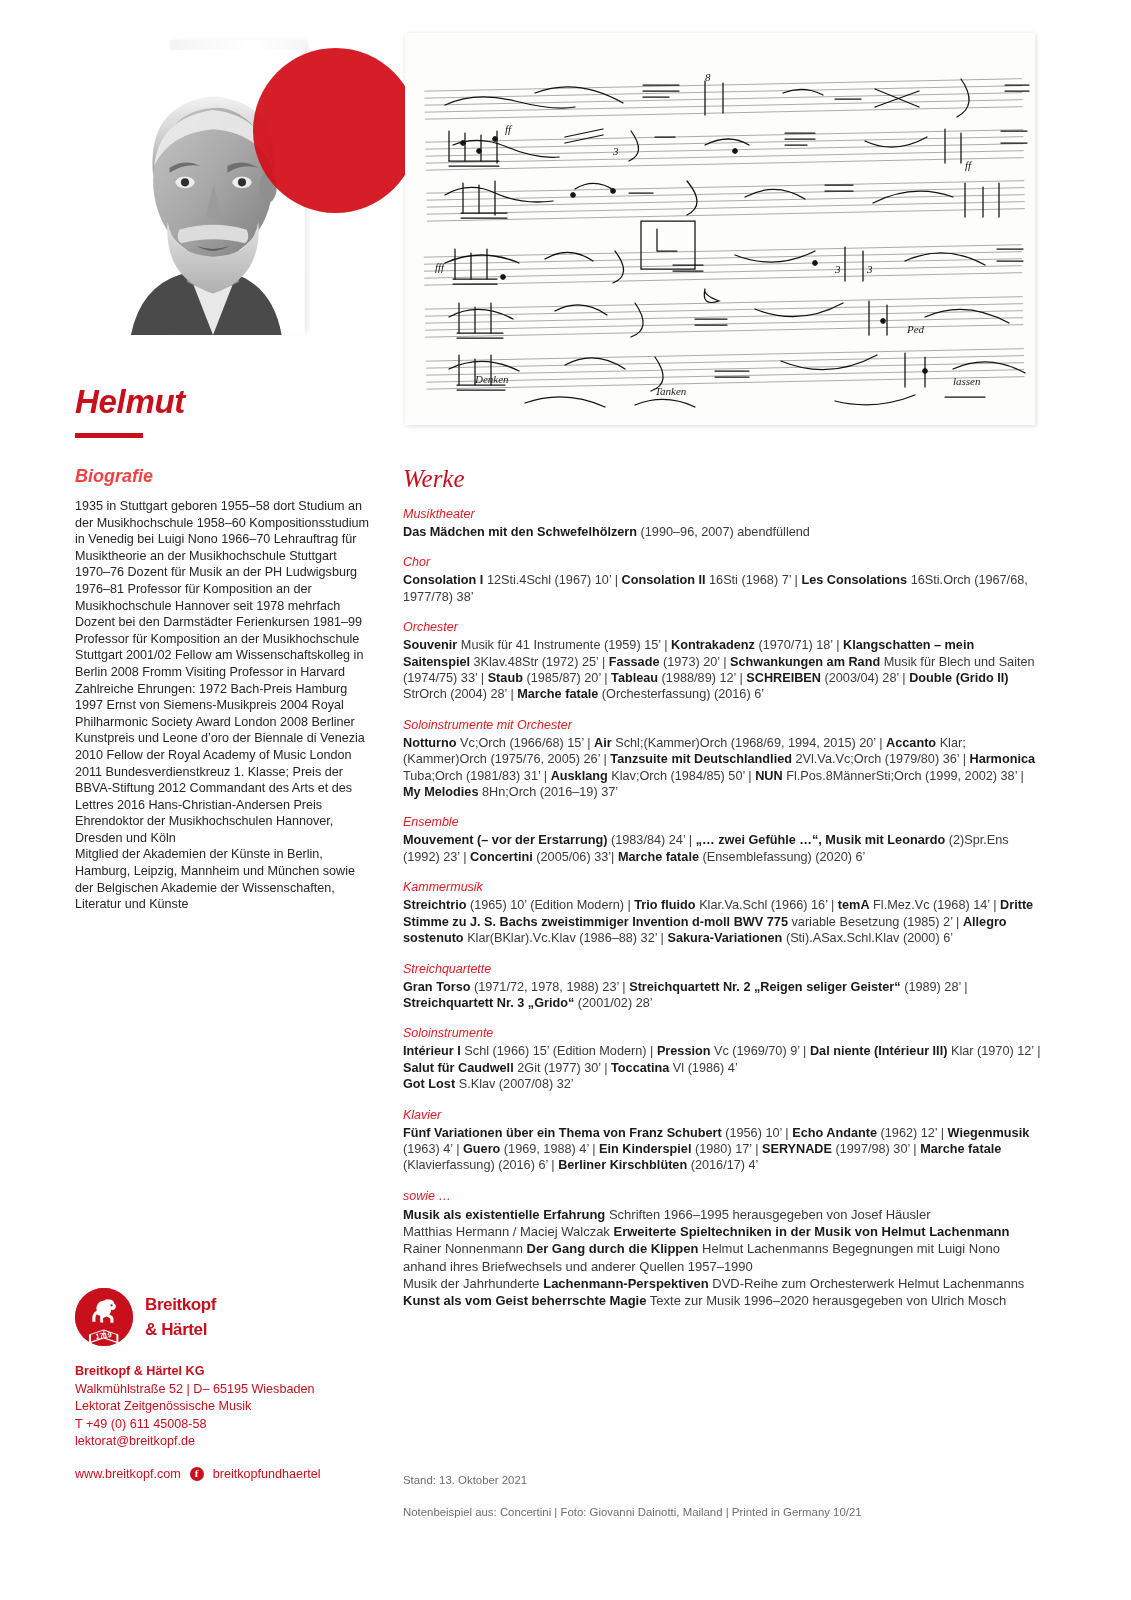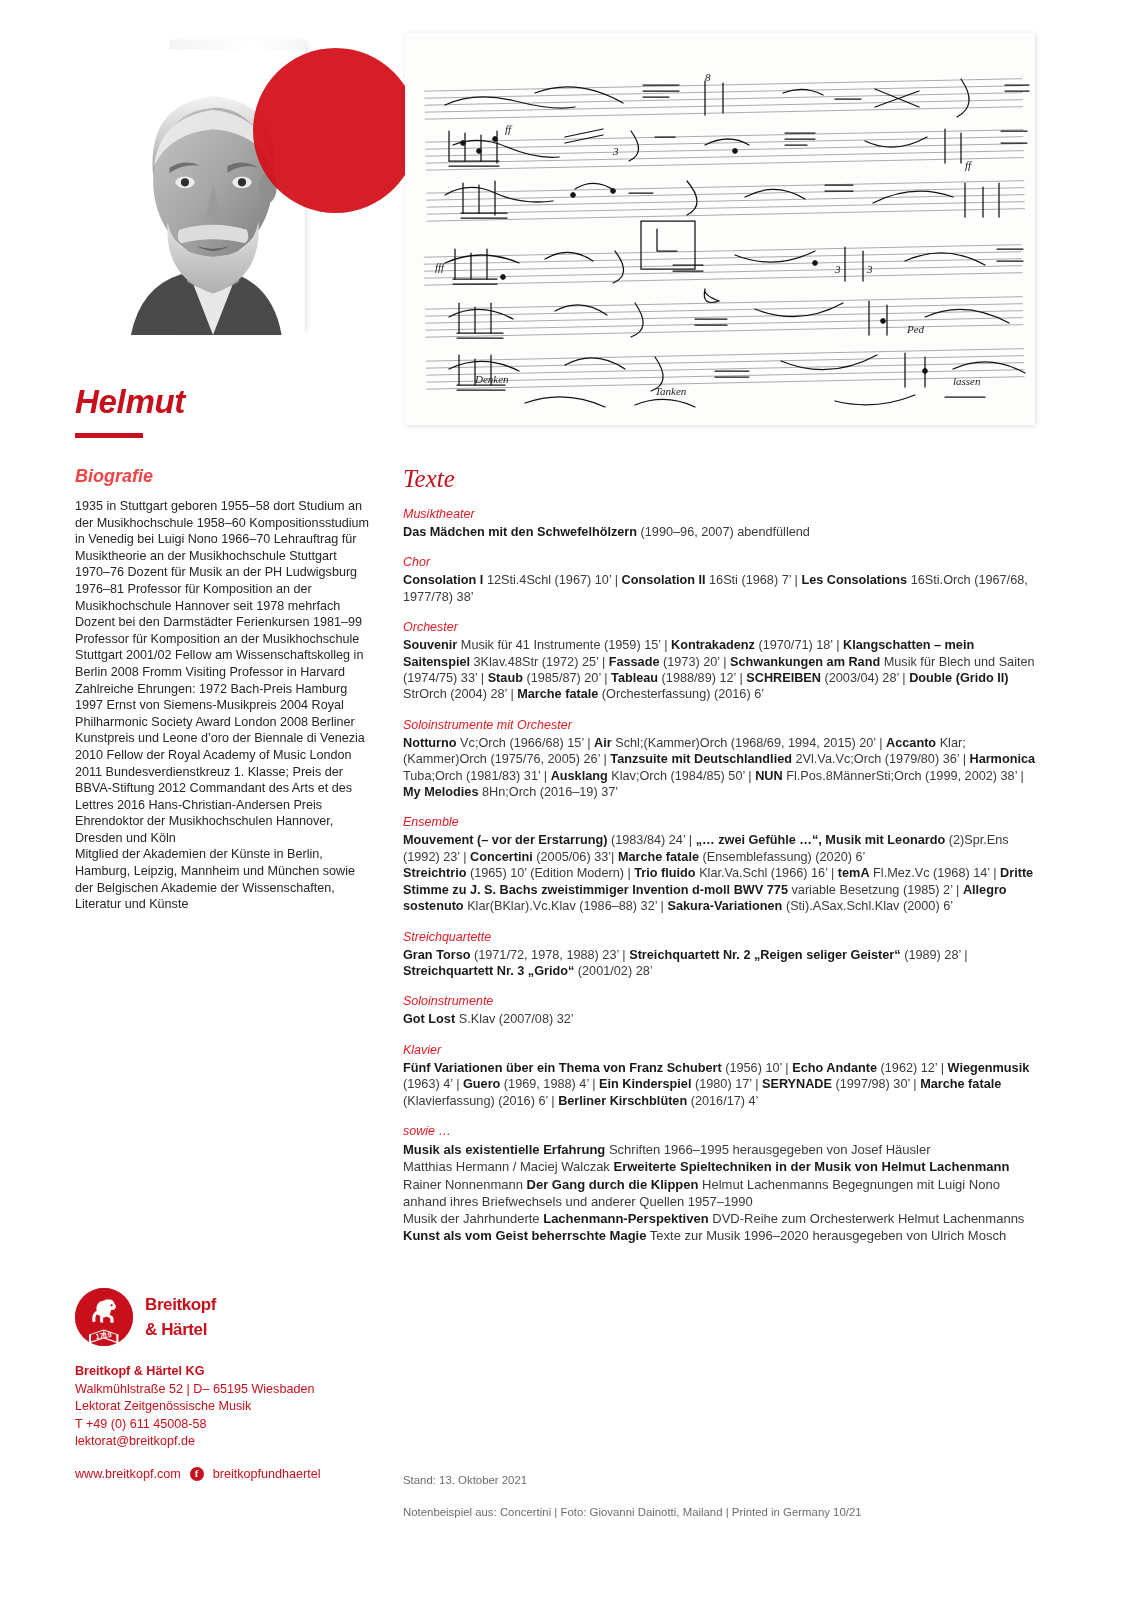--- a/index.html
+++ b/index.html
@@ -348,36 +348,38 @@
     </div>
 
     <div class="pub-links">
       <span>www.breitkopf.com</span>
       <span class="fb">f</span>
       <span>breitkopfundhaertel</span>
     </div>
   </div>
 
   <div class="right-col">
-    <div class="werke-title">Texte</div>
+    <div class="werke-title">Werke</div>
     <div id="werke-sections">
         <div class="w-cat">Musiktheater</div>
         <div class="w-body"><b>Das Mädchen mit den Schwefelhölzern</b> (1990–96, 2007) abendfüllend</div>
         <div class="w-cat">Chor</div>
         <div class="w-body"><b>Consolation I</b> 12Sti.4Schl (1967) 10’ | <b>Consolation II</b> 16Sti (1968) 7’ | <b>Les Consolations</b> 16Sti.Orch (1967/68, 1977/78) 38’</div>
         <div class="w-cat">Orchester</div>
         <div class="w-body"><b>Souvenir</b> Musik für 41 Instrumente (1959) 15’ | <b>Kontrakadenz</b> (1970/71) 18’ | <b>Klangschatten – mein Saitenspiel</b> 3Klav.48Str (1972) 25’ | <b>Fassade</b> (1973) 20’ | <b>Schwankungen am Rand</b> Musik für Blech und Saiten (1974/75) 33’ | <b>Staub</b> (1985/87) 20’ | <b>Tableau</b> (1988/89) 12’ | <b>SCHREIBEN</b> (2003/04) 28’ | <b>Double (Grido II)</b> StrOrch (2004) 28’ | <b>Marche fatale</b> (Orchesterfassung) (2016) 6’</div>
         <div class="w-cat">Soloinstrumente mit Orchester</div>
         <div class="w-body"><b>Notturno</b> Vc;Orch (1966/68) 15’ | <b>Air</b> Schl;(Kammer)Orch (1968/69, 1994, 2015) 20’ | <b>Accanto</b> Klar;(Kammer)Orch (1975/76, 2005) 26’ | <b>Tanzsuite mit Deutschlandlied</b> 2Vl.Va.Vc;Orch (1979/80) 36’ | <b>Harmonica</b> Tuba;Orch (1981/83) 31’ | <b>Ausklang</b> Klav;Orch (1984/85) 50’ | <b>NUN</b> Fl.Pos.8MännerSti;Orch (1999, 2002) 38’ | <b>My Melodies</b> 8Hn;Orch (2016–19) 37’</div>
         <div class="w-cat">Ensemble</div>
         <div class="w-body"><b>Mouvement (– vor der Erstarrung)</b> (1983/84) 24’ | <b>„… zwei Gefühle …“, Musik mit Leonardo</b> (2)Spr.Ens (1992) 23’ | <b>Concertini</b> (2005/06) 33’| <b>Marche fatale</b> (Ensemblefassung) (2020) 6’</div>
+        <div class="w-cat">Kammermusik</div>
         <div class="w-body"><b>Streichtrio</b> (1965) 10’ (Edition Modern) | <b>Trio fluido</b> Klar.Va.Schl (1966) 16’ | <b>temA</b> Fl.Mez.Vc (1968) 14’ | <b>Dritte Stimme zu J. S. Bachs zweistimmiger Invention d-moll BWV 775</b> variable Besetzung (1985) 2’ | <b>Allegro sostenuto</b> Klar(BKlar).Vc.Klav (1986–88) 32’ | <b>Sakura-Variationen</b> (Sti).ASax.Schl.Klav (2000) 6’</div>
         <div class="w-cat">Streichquartette</div>
         <div class="w-body"><b>Gran Torso</b> (1971/72, 1978, 1988) 23’ | <b>Streichquartett Nr. 2 „Reigen seliger Geister“</b> (1989) 28’ | <b>Streichquartett Nr. 3 „Grido“</b> (2001/02) 28’</div>
         <div class="w-cat">Soloinstrumente</div>
+        <div class="w-body"><b>Intérieur I</b> Schl (1966) 15’ (Edition Modern) | <b>Pression</b> Vc (1969/70) 9’ | <b>Dal niente (Intérieur III)</b> Klar (1970) 12’ | <b>Salut für Caudwell</b> 2Git (1977) 30’ | <b>Toccatina</b> Vl (1986) 4’</div>
         <div class="w-body"><b>Got Lost</b> S.Klav (2007/08) 32’</div>
         <div class="w-cat">Klavier</div>
         <div class="w-body"><b>Fünf Variationen über ein Thema von Franz Schubert</b> (1956) 10’ | <b>Echo Andante</b> (1962) 12’ | <b>Wiegenmusik</b> (1963) 4’ | <b>Guero</b> (1969, 1988) 4’ | <b>Ein Kinderspiel</b> (1980) 17’ | <b>SERYNADE</b> (1997/98) 30’ | <b>Marche fatale</b> (Klavierfassung) (2016) 6’ | <b>Berliner Kirschblüten</b> (2016/17) 4’</div>
       </div>
     <div class="w-cat">sowie …</div>
     <div class="more-list" id="more-entries">
         <div><b>Musik als existentielle Erfahrung</b> Schriften 1966–1995 herausgegeben von Josef Häusler</div>
         <div>Matthias Hermann / Maciej Walczak <b>Erweiterte Spieltechniken in der Musik von Helmut Lachenmann</b></div>
         <div>Rainer Nonnenmann <b>Der Gang durch die Klippen</b> Helmut Lachenmanns Begegnungen mit Luigi Nono anhand ihres Briefwechsels und anderer Quellen 1957–1990</div>
         <div>Musik der Jahrhunderte <b>Lachenmann-Perspektiven</b> DVD-Reihe zum Orchesterwerk Helmut Lachenmanns</div>

